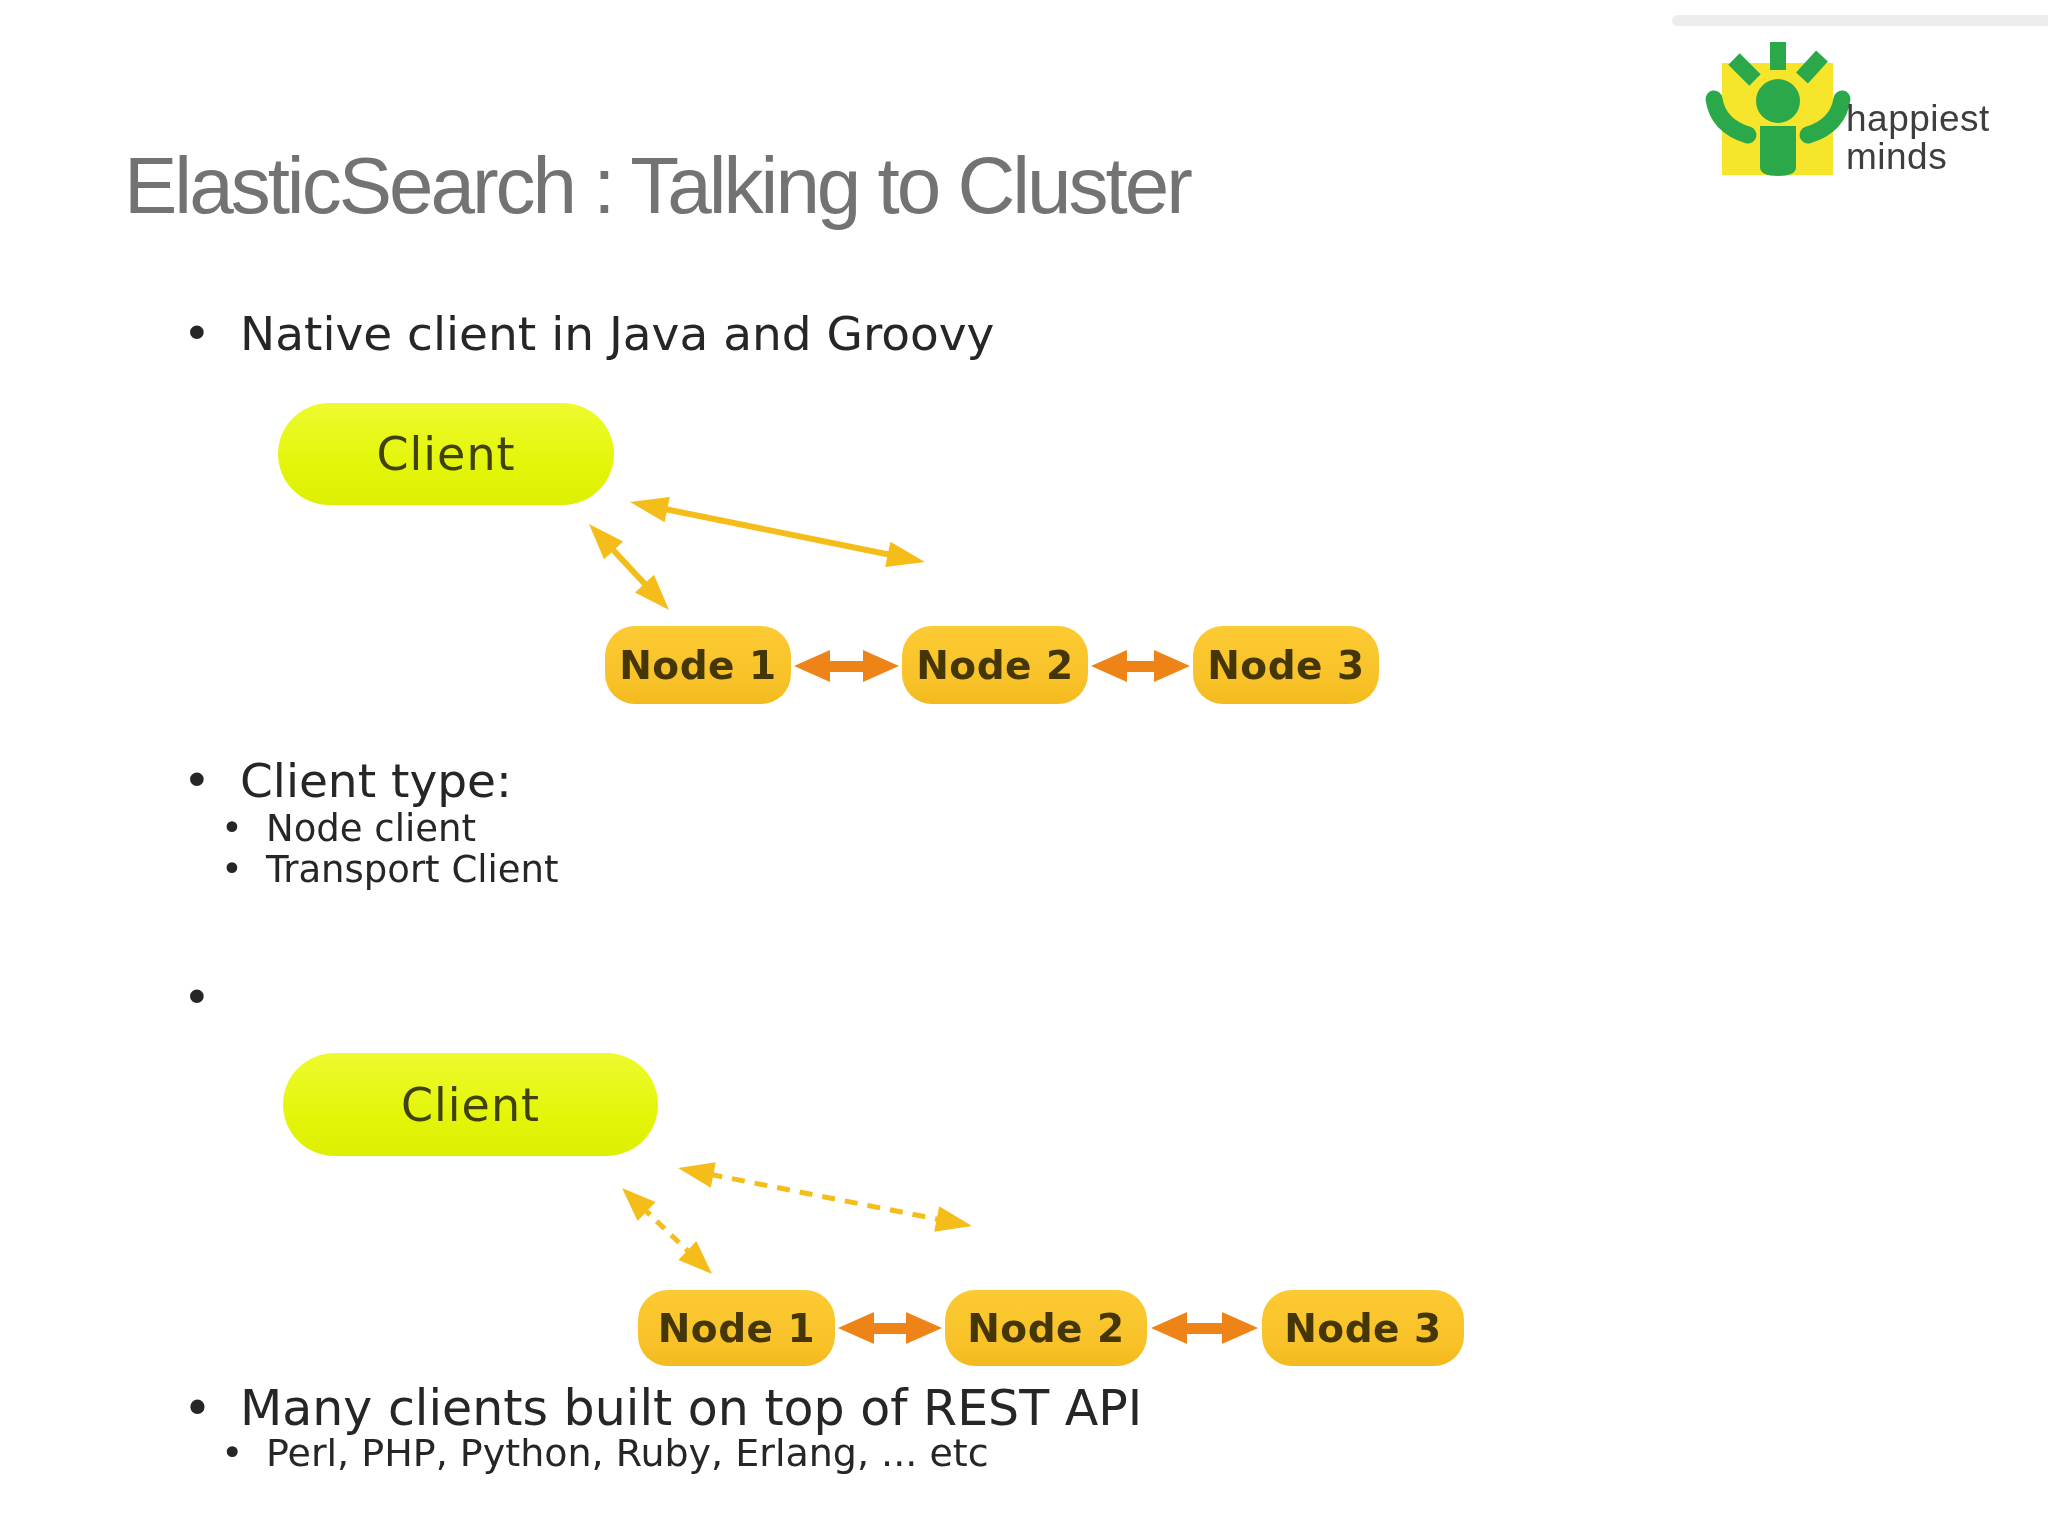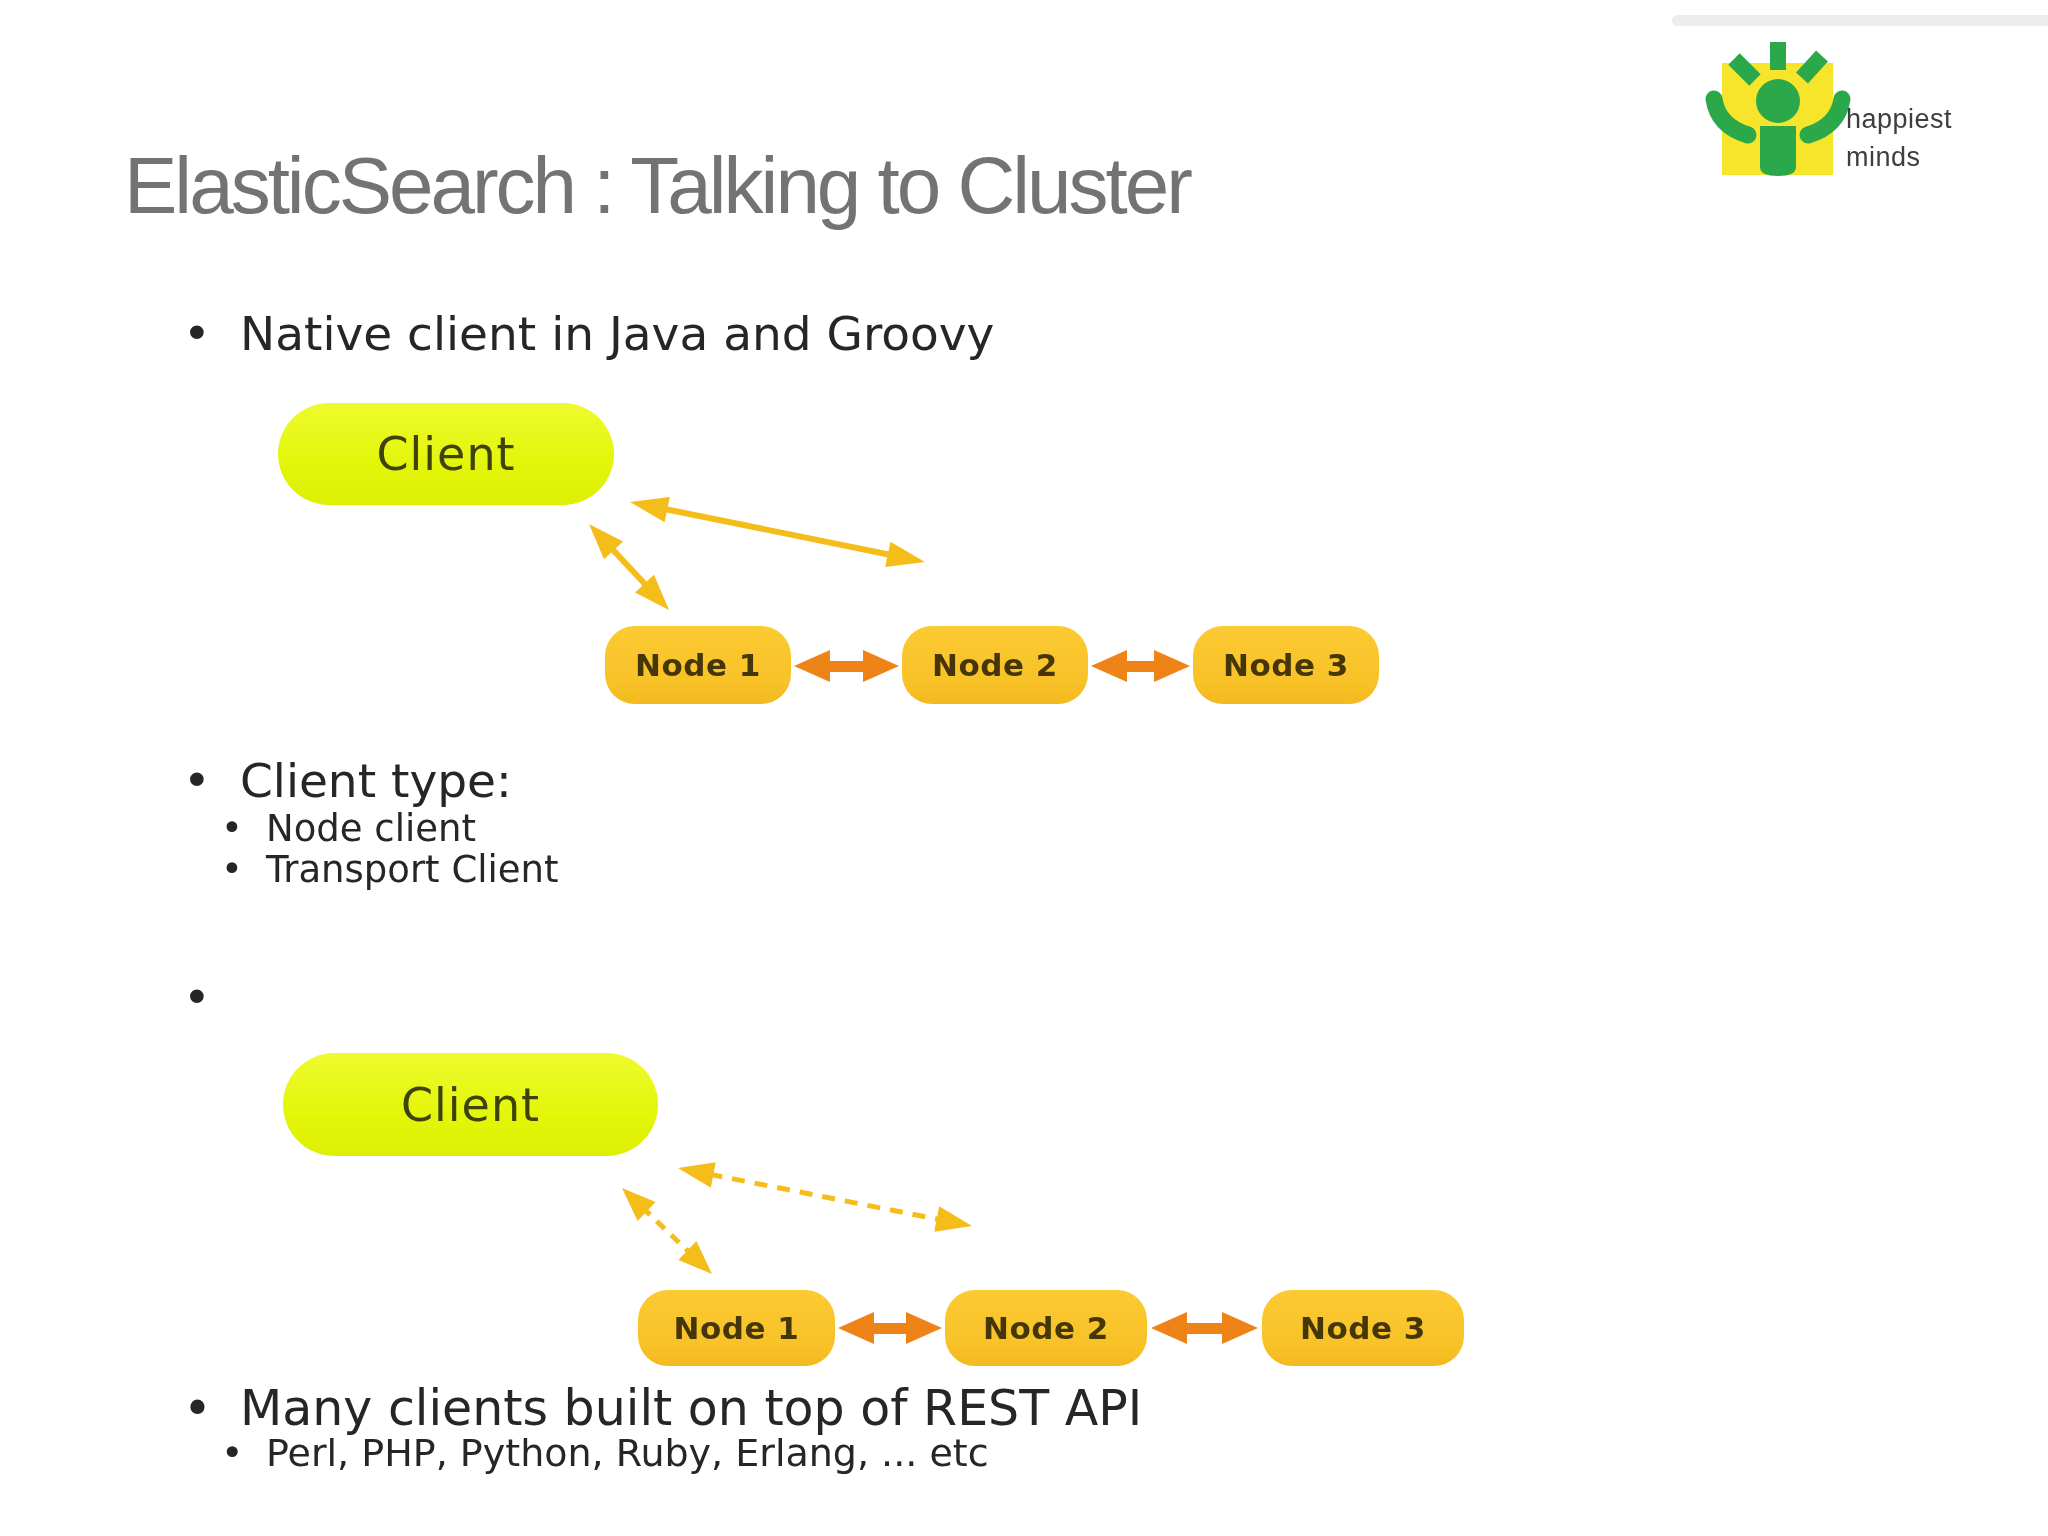--- a/index.html
+++ b/index.html
@@ -20,21 +20,21 @@
     font-size:80px;letter-spacing:-3px;
     color:#737373;white-space:nowrap;line-height:1;
   }
 
   
   #logo-strip{left:1672px;top:15px;width:376px;height:11px;background:#ededed;border-radius:6px 0 0 6px;}
   #logo-figure{left:1690px;top:20px;width:200px;height:172px;}
   #logo-text{
     left:1846px;top:100px;
     font-family:"Liberation Sans",sans-serif;
-    font-size:27px;line-height:38px;letter-spacing:0.5px;
+    font-size:37px;line-height:38px;letter-spacing:0.5px;
     color:#3e3e3e;white-space:nowrap;
   }
 
   
   .bullet{display:flex;line-height:1.12;white-space:nowrap;color:#262626;}
   .bullet .dot{flex:0 0 auto;}
   .b1{left:183px;font-size:47px;}
   .b1 .dot{width:57px;}
   .b2{left:221px;font-size:37px;}
   .b2 .dot{width:45px;}
@@ -45,21 +45,21 @@
   .client-pill{
     display:flex;align-items:center;justify-content:center;
     background:linear-gradient(180deg,#eefa2e 0%,#e3f60a 60%,#ddf003 100%);
     border-radius:52px;
     font-size:46px;color:#3f430b;letter-spacing:1px;
   }
   .node-pill{
     display:flex;align-items:center;justify-content:center;
     background:linear-gradient(180deg,#fcca33 0%,#f8c228 70%,#f3ba1e 100%);
     border-radius:30px;
-    font-size:31px;font-weight:bold;color:#453608;letter-spacing:0.5px;
+    font-size:39px;font-weight:bold;color:#453608;letter-spacing:0.5px;
   }
   #native-client-pill{left:278px;top:403px;width:336px;height:102px;}
   #native-node-1{left:605px;top:626px;width:186px;height:78px;}
   #native-node-2{left:902px;top:626px;width:186px;height:78px;}
   #native-node-3{left:1193px;top:626px;width:186px;height:78px;}
 
   #rest-client-pill{left:283px;top:1053px;width:375px;height:103px;}
   #rest-node-1{left:638px;top:1290px;width:197px;height:76px;}
   #rest-node-2{left:945px;top:1290px;width:202px;height:76px;}
   #rest-node-3{left:1262px;top:1290px;width:202px;height:76px;}

